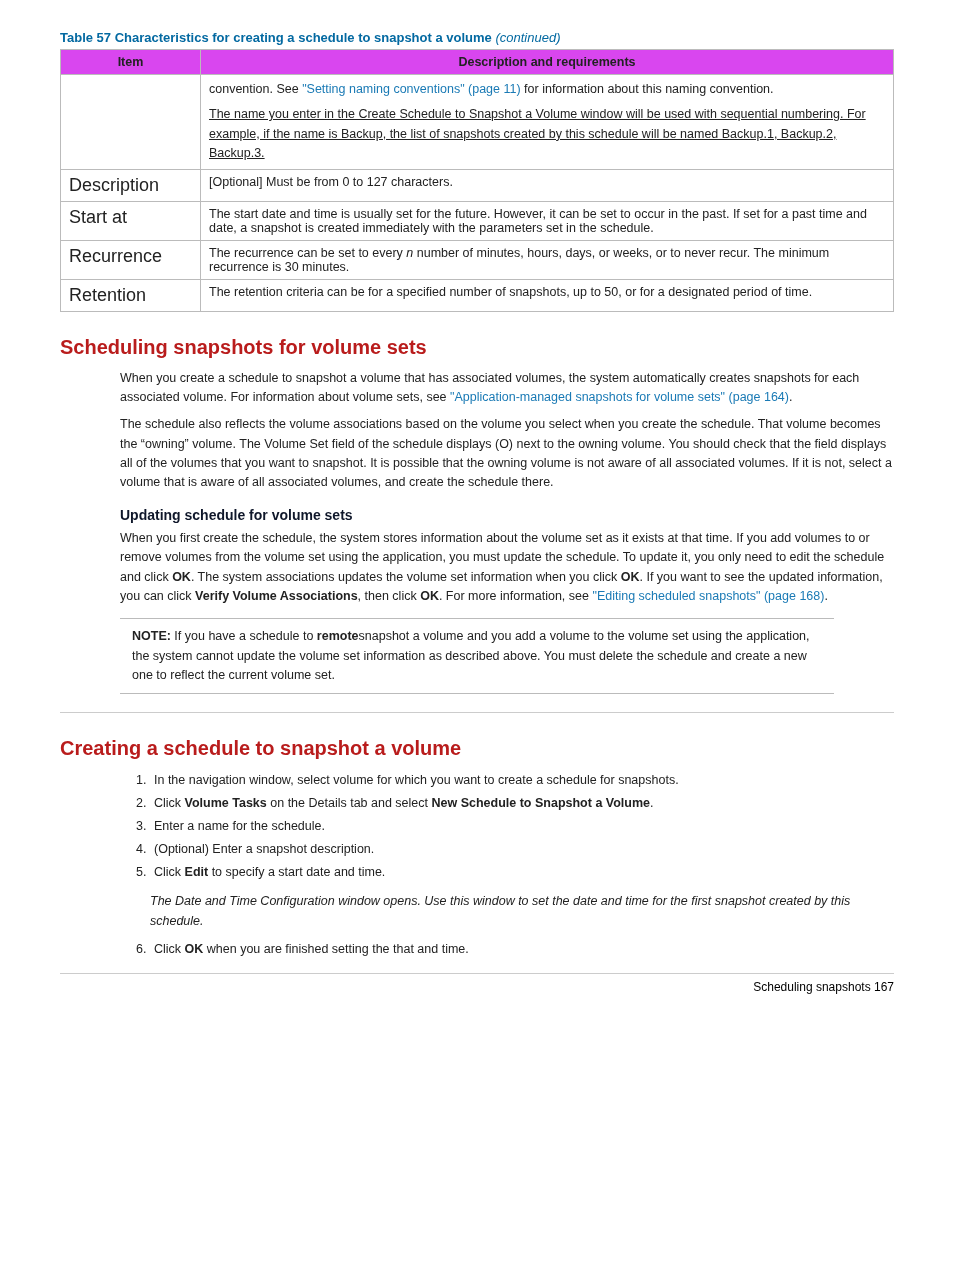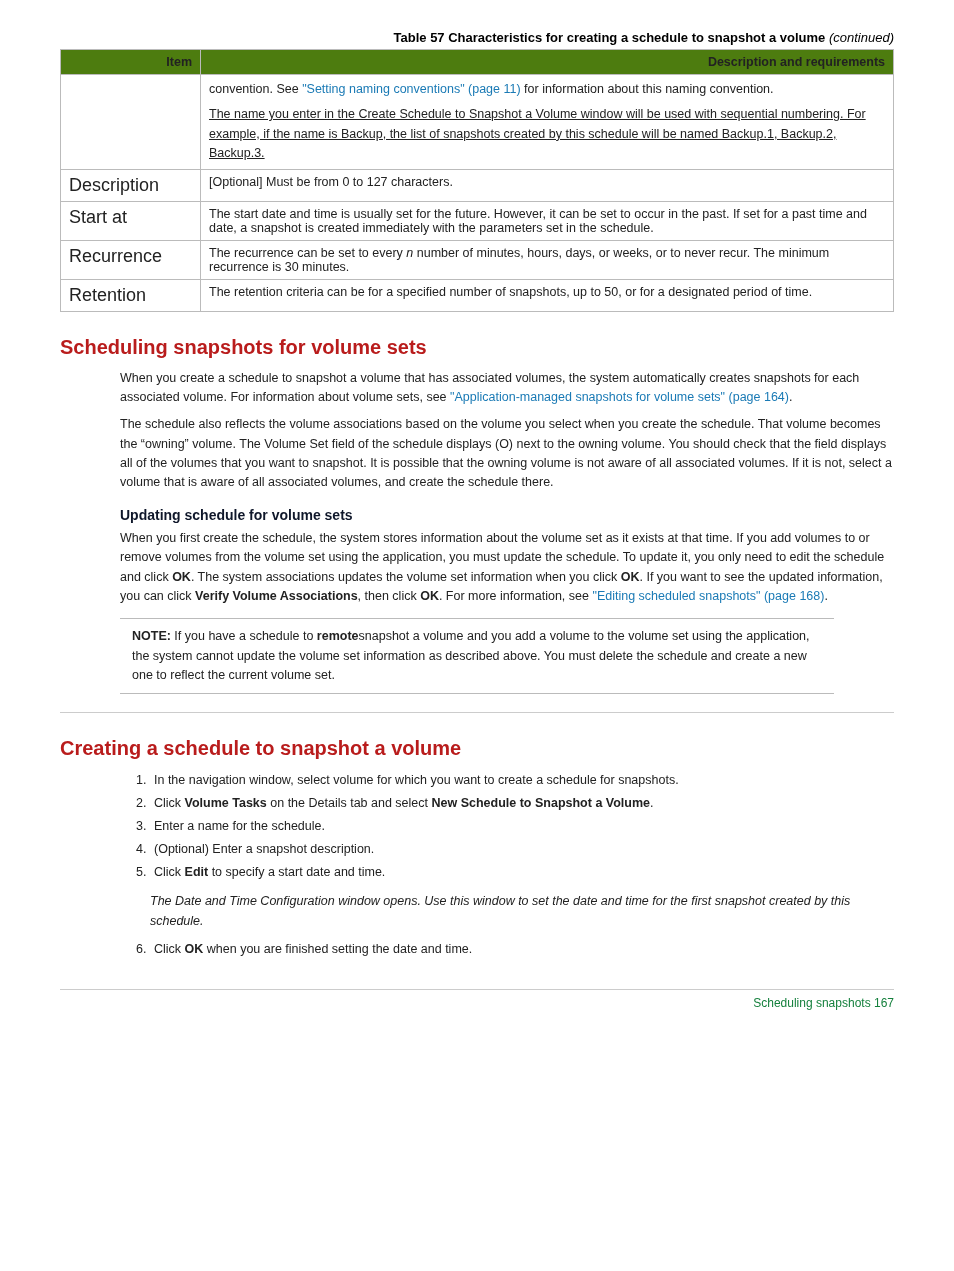--- a/index.html
+++ b/index.html
@@ -6,41 +6,41 @@
     body {
       font-family: Arial, Helvetica, sans-serif;
       font-size: 13px;
       color: #222;
       background: #fff;
       width: 954px;
       min-height: 1271px;
       padding: 30px 60px 40px 60px;
     }
     .table-title {
-      color: #000000;
+      color: #0369a1;
       font-size: 13px;
       font-weight: bold;
-      text-align: right;
+      text-align: left;
       margin-bottom: 4px;
     }
     .table-title span.continued {
       font-style: italic;
       font-weight: normal;
     }
     table {
       width: 100%;
       border-collapse: collapse;
       margin-bottom: 24px;
       font-size: 12.5px;
     }
     table th {
-      background: #4d7c0f;
+      background: #d946ef;
       border: 1px solid #bbb;
       padding: 5px 8px;
-      text-align: right;
+      text-align: center;
       font-weight: bold;
       font-size: 12.5px;
     }
     table td {
       border: 1px solid #bbb;
       padding: 5px 8px;
       vertical-align: top;
     }
     table td.item-col {
       width: 140px;
@@ -96,26 +96,26 @@
     }
     .step-sub-text {
       font-size: 12.5px;
       line-height: 1.55;
       margin: 4px 0 8px 0;
       padding-left: 90px;
       font-style: italic;
     }
     .footer-line {
       border-top: 1px solid #ccc;
-      margin-top: 30px;
+      margin-top: 14px;
       padding-top: 6px;
       display: flex;
       justify-content: flex-end;
       font-size: 12px;
-      color: #15803d;
+      color: #000000;
     }
     .divider-line {
       border: none;
       border-top: 1px solid #ccc;
       margin: 18px 0 14px 0;
     }
   </style>
 </head>
 <body>
 
@@ -202,19 +202,19 @@
     <span>(Optional) Enter a snapshot description.</span>
   </li>
   <li>
     <span>Click </span><strong>Edit</strong><span> to specify a start date and time.</span>
   </li>
 </ol>
 <div class="step-sub-text">The Date and Time Configuration window opens. Use this window to set the date and time for the first snapshot created by this schedule.</div>
 
 <ol class="steps" start="6">
   <li>
-    <span>Click </span><strong>OK</strong><span> when you are finished setting the date and time.</span>
+    <span>Click </span><strong>OK</strong><span> when you are finished setting the that and time.</span>
   </li>
 </ol>
 
 <div class="footer-line">
   <span>Scheduling snapshots   167</span>
 </div>
 
 </body></html>

